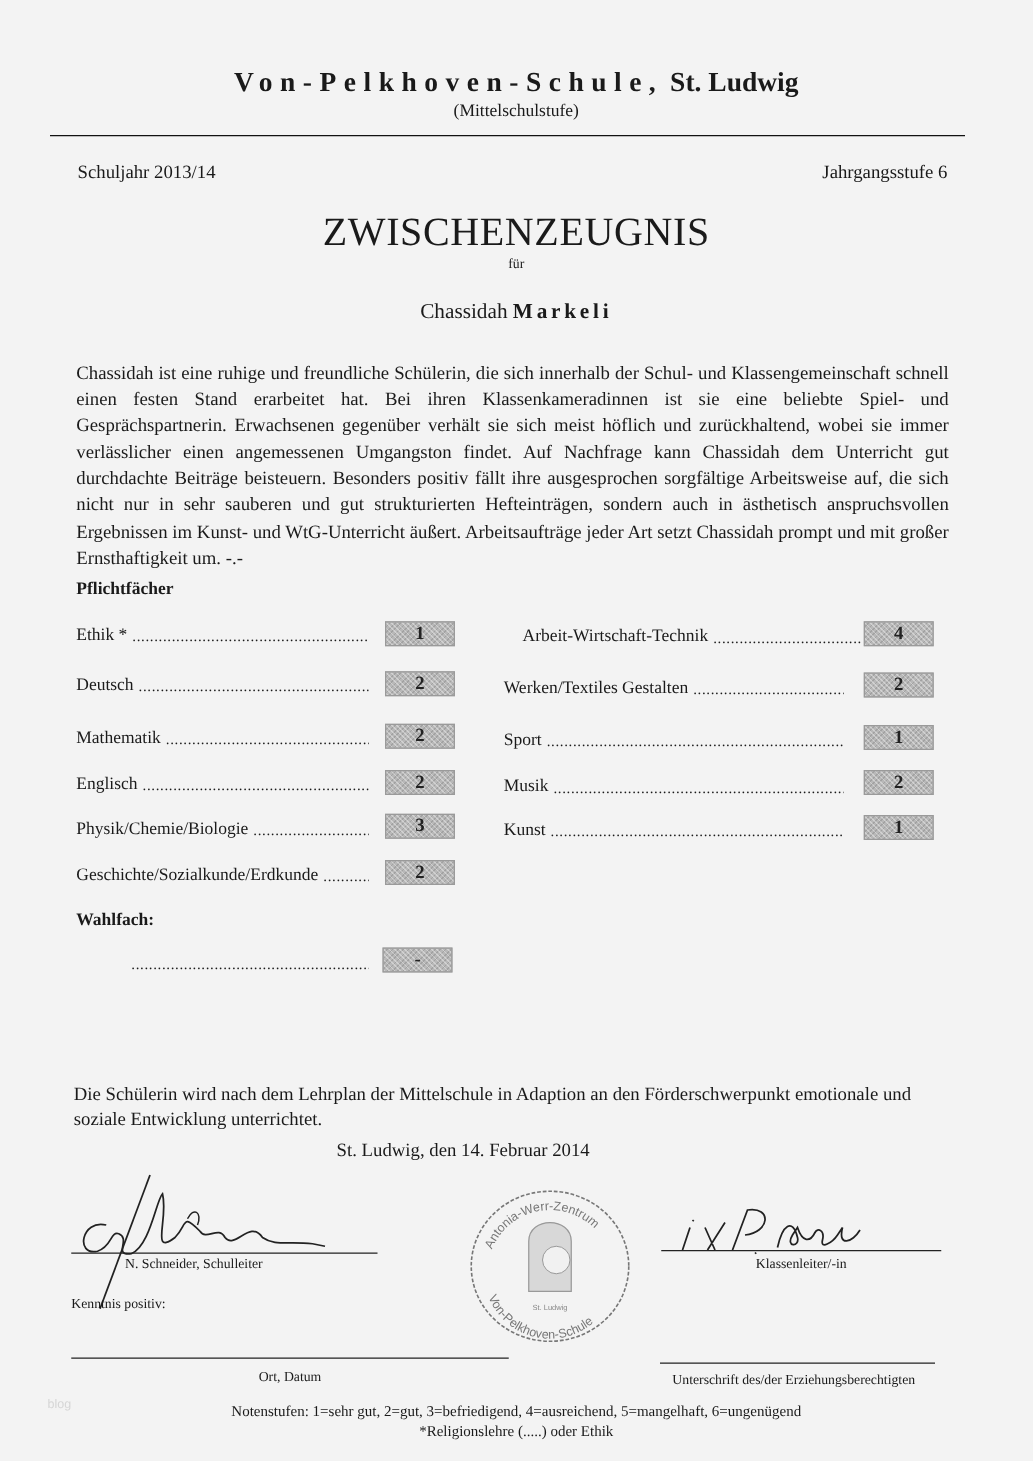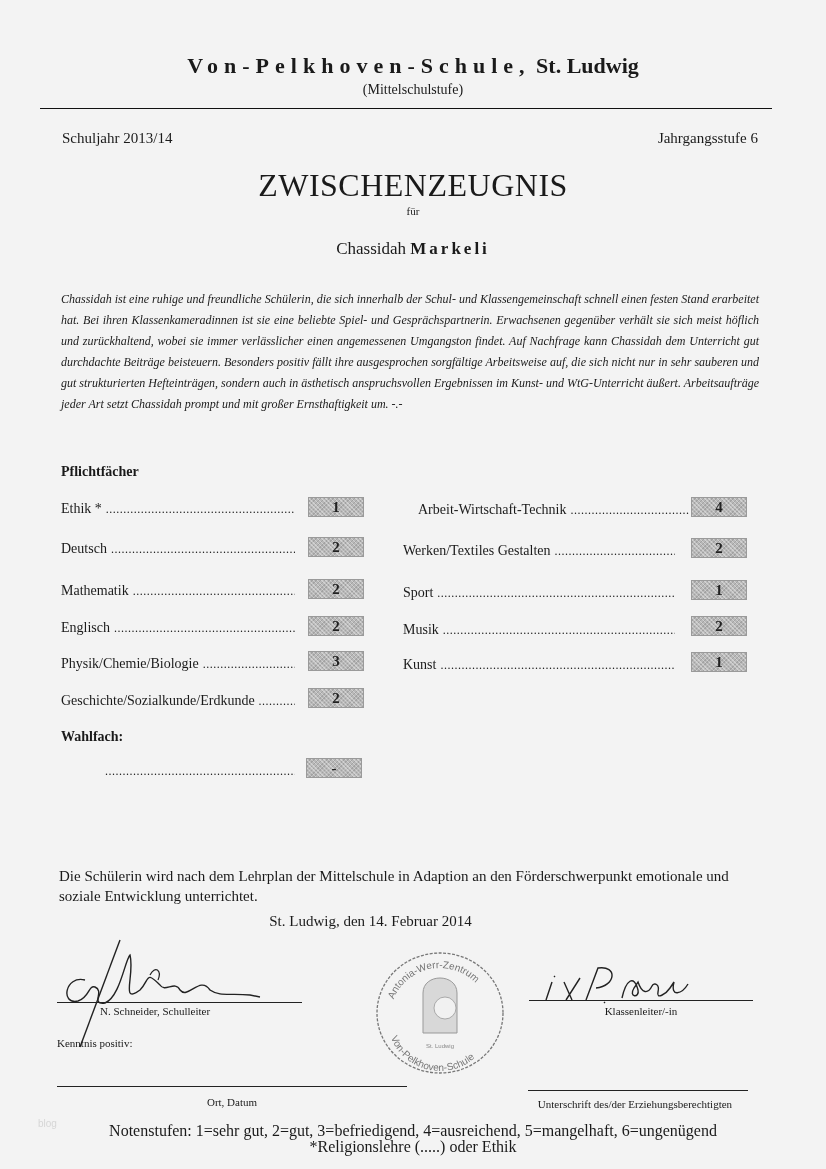--- a/index.html
+++ b/index.html
@@ -21,21 +21,21 @@
   .grade-level { right: 68px; top: 130px; font-size: 15px; }
   .title {
     left: 0; width: 826px; top: 167px; text-align: center;
     font-size: 32px; letter-spacing: 0.5px;
   }
   .fuer { left: 0; width: 826px; top: 205px; text-align: center; font-size: 11px; }
   .student { left: 0; width: 826px; top: 239px; text-align: center; font-size: 17px; }
   .student .last { font-weight: bold; letter-spacing: 3px; }
   .remarks {
     left: 61px; top: 289px; width: 698px;
-    font-size: 12px; line-height: 21.1px; text-align: justify; font-style: italic;
+    font-size: 15px; line-height: 21.1px; text-align: justify;
   }
   .section-h { font-size: 14px; font-weight: bold; }
   .subj {
     font-size: 14px; display: flex; align-items: center; white-space: nowrap;
   }
   .subj .name { flex: 0 0 auto; }
   .subj .dots {
     flex: 1 1 auto; overflow: hidden; margin-left: 4px;
     letter-spacing: 0.5px; font-size: 12px;
   }
@@ -45,21 +45,21 @@
     background-image:
       repeating-linear-gradient(45deg, rgba(255,255,255,0.35) 0 1px, transparent 1px 3px),
       repeating-linear-gradient(-45deg, rgba(0,0,0,0.12) 0 1px, transparent 1px 3px);
     border: 1px solid #9a9a9a; box-sizing: border-box;
     text-align: center; font-size: 15px; line-height: 19px; font-weight: bold; color: #222;
   }
   .note { left: 59px; top: 866px; width: 712px; font-size: 15px; line-height: 20px; }
   .place-date { left: 0; width: 741px; top: 913px; text-align: center; font-size: 15px; }
   .sig-line { height: 1px; background: #222; }
   .small { font-size: 11px; }
-  .legend { left: 0; width: 826px; text-align: center; font-size: 16px; }
+  .legend { left: 0; width: 826px; text-align: center; font-size: 12px; }
   .watermark { left: 38px; top: 1118px; font-size: 10px; color: #d6d6d6; font-family: "Liberation Sans", sans-serif; }
 </style>
 </head>
 <body>
 
 <div class="abs school">
   <span class="spaced">Von-Pelkhoven-Schule,</span><span> St. Ludwig</span>
 </div>
 <div class="abs subschool">(Mittelschulstufe)</div>
 <div class="abs rule-top"></div>

